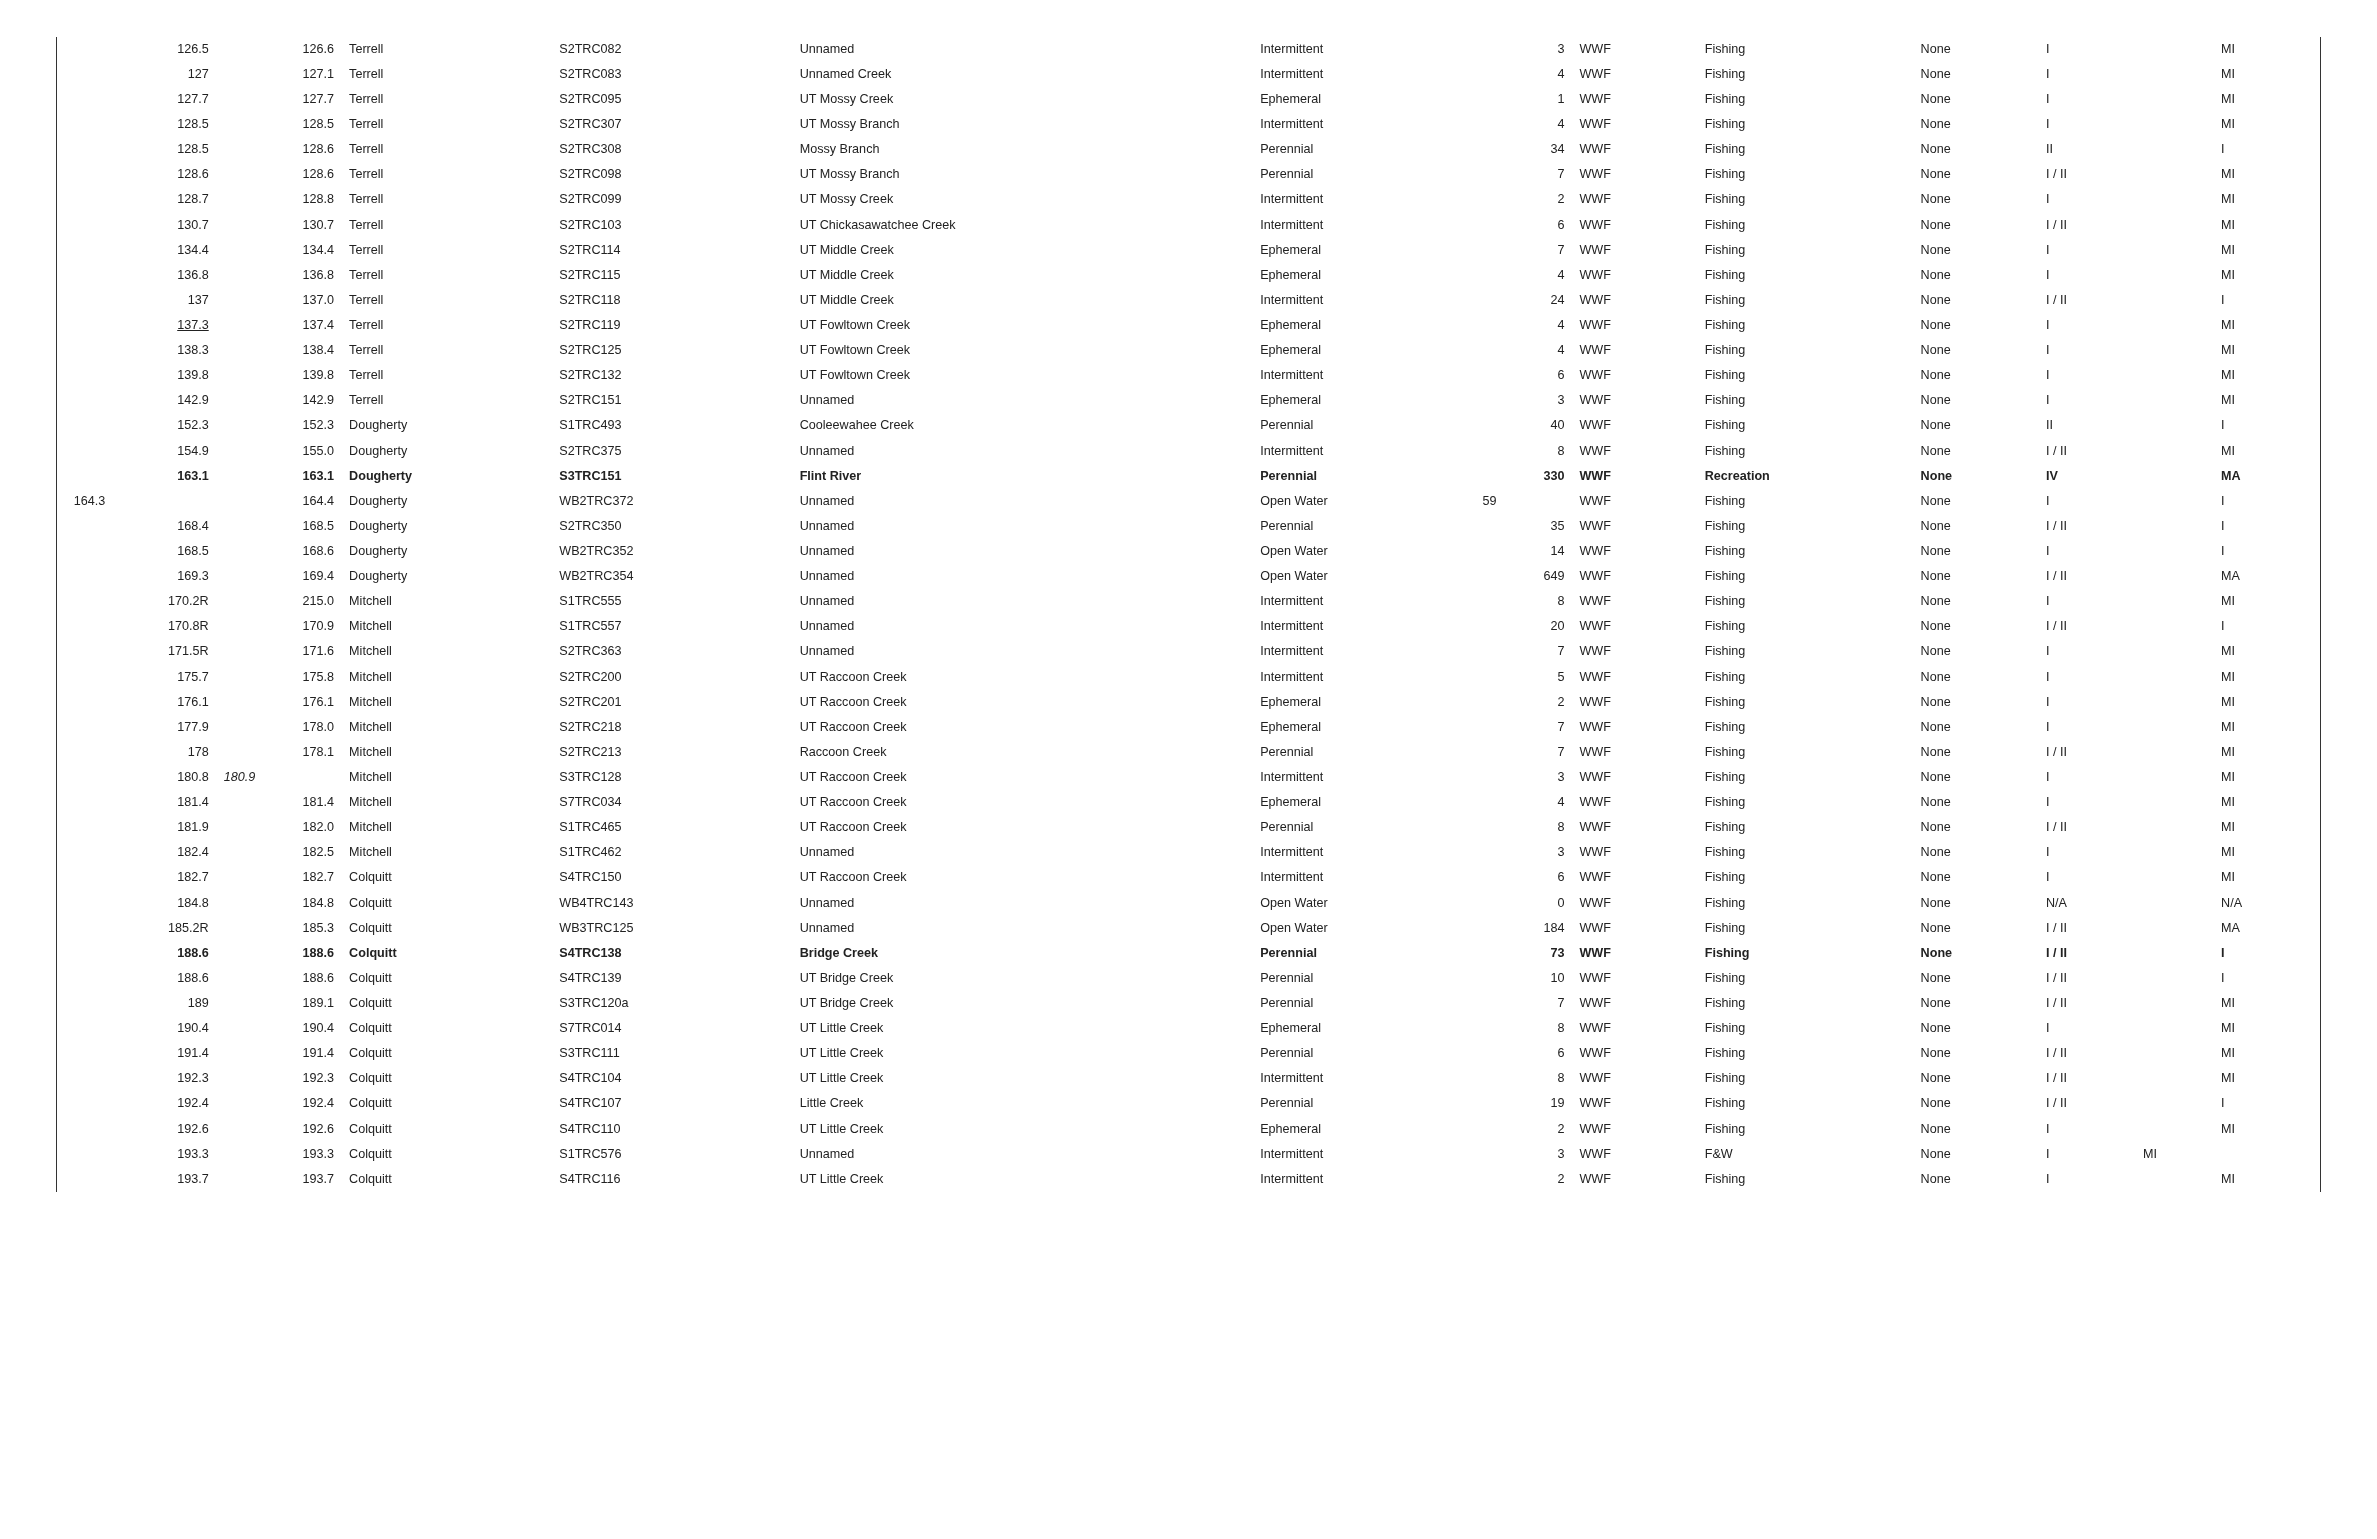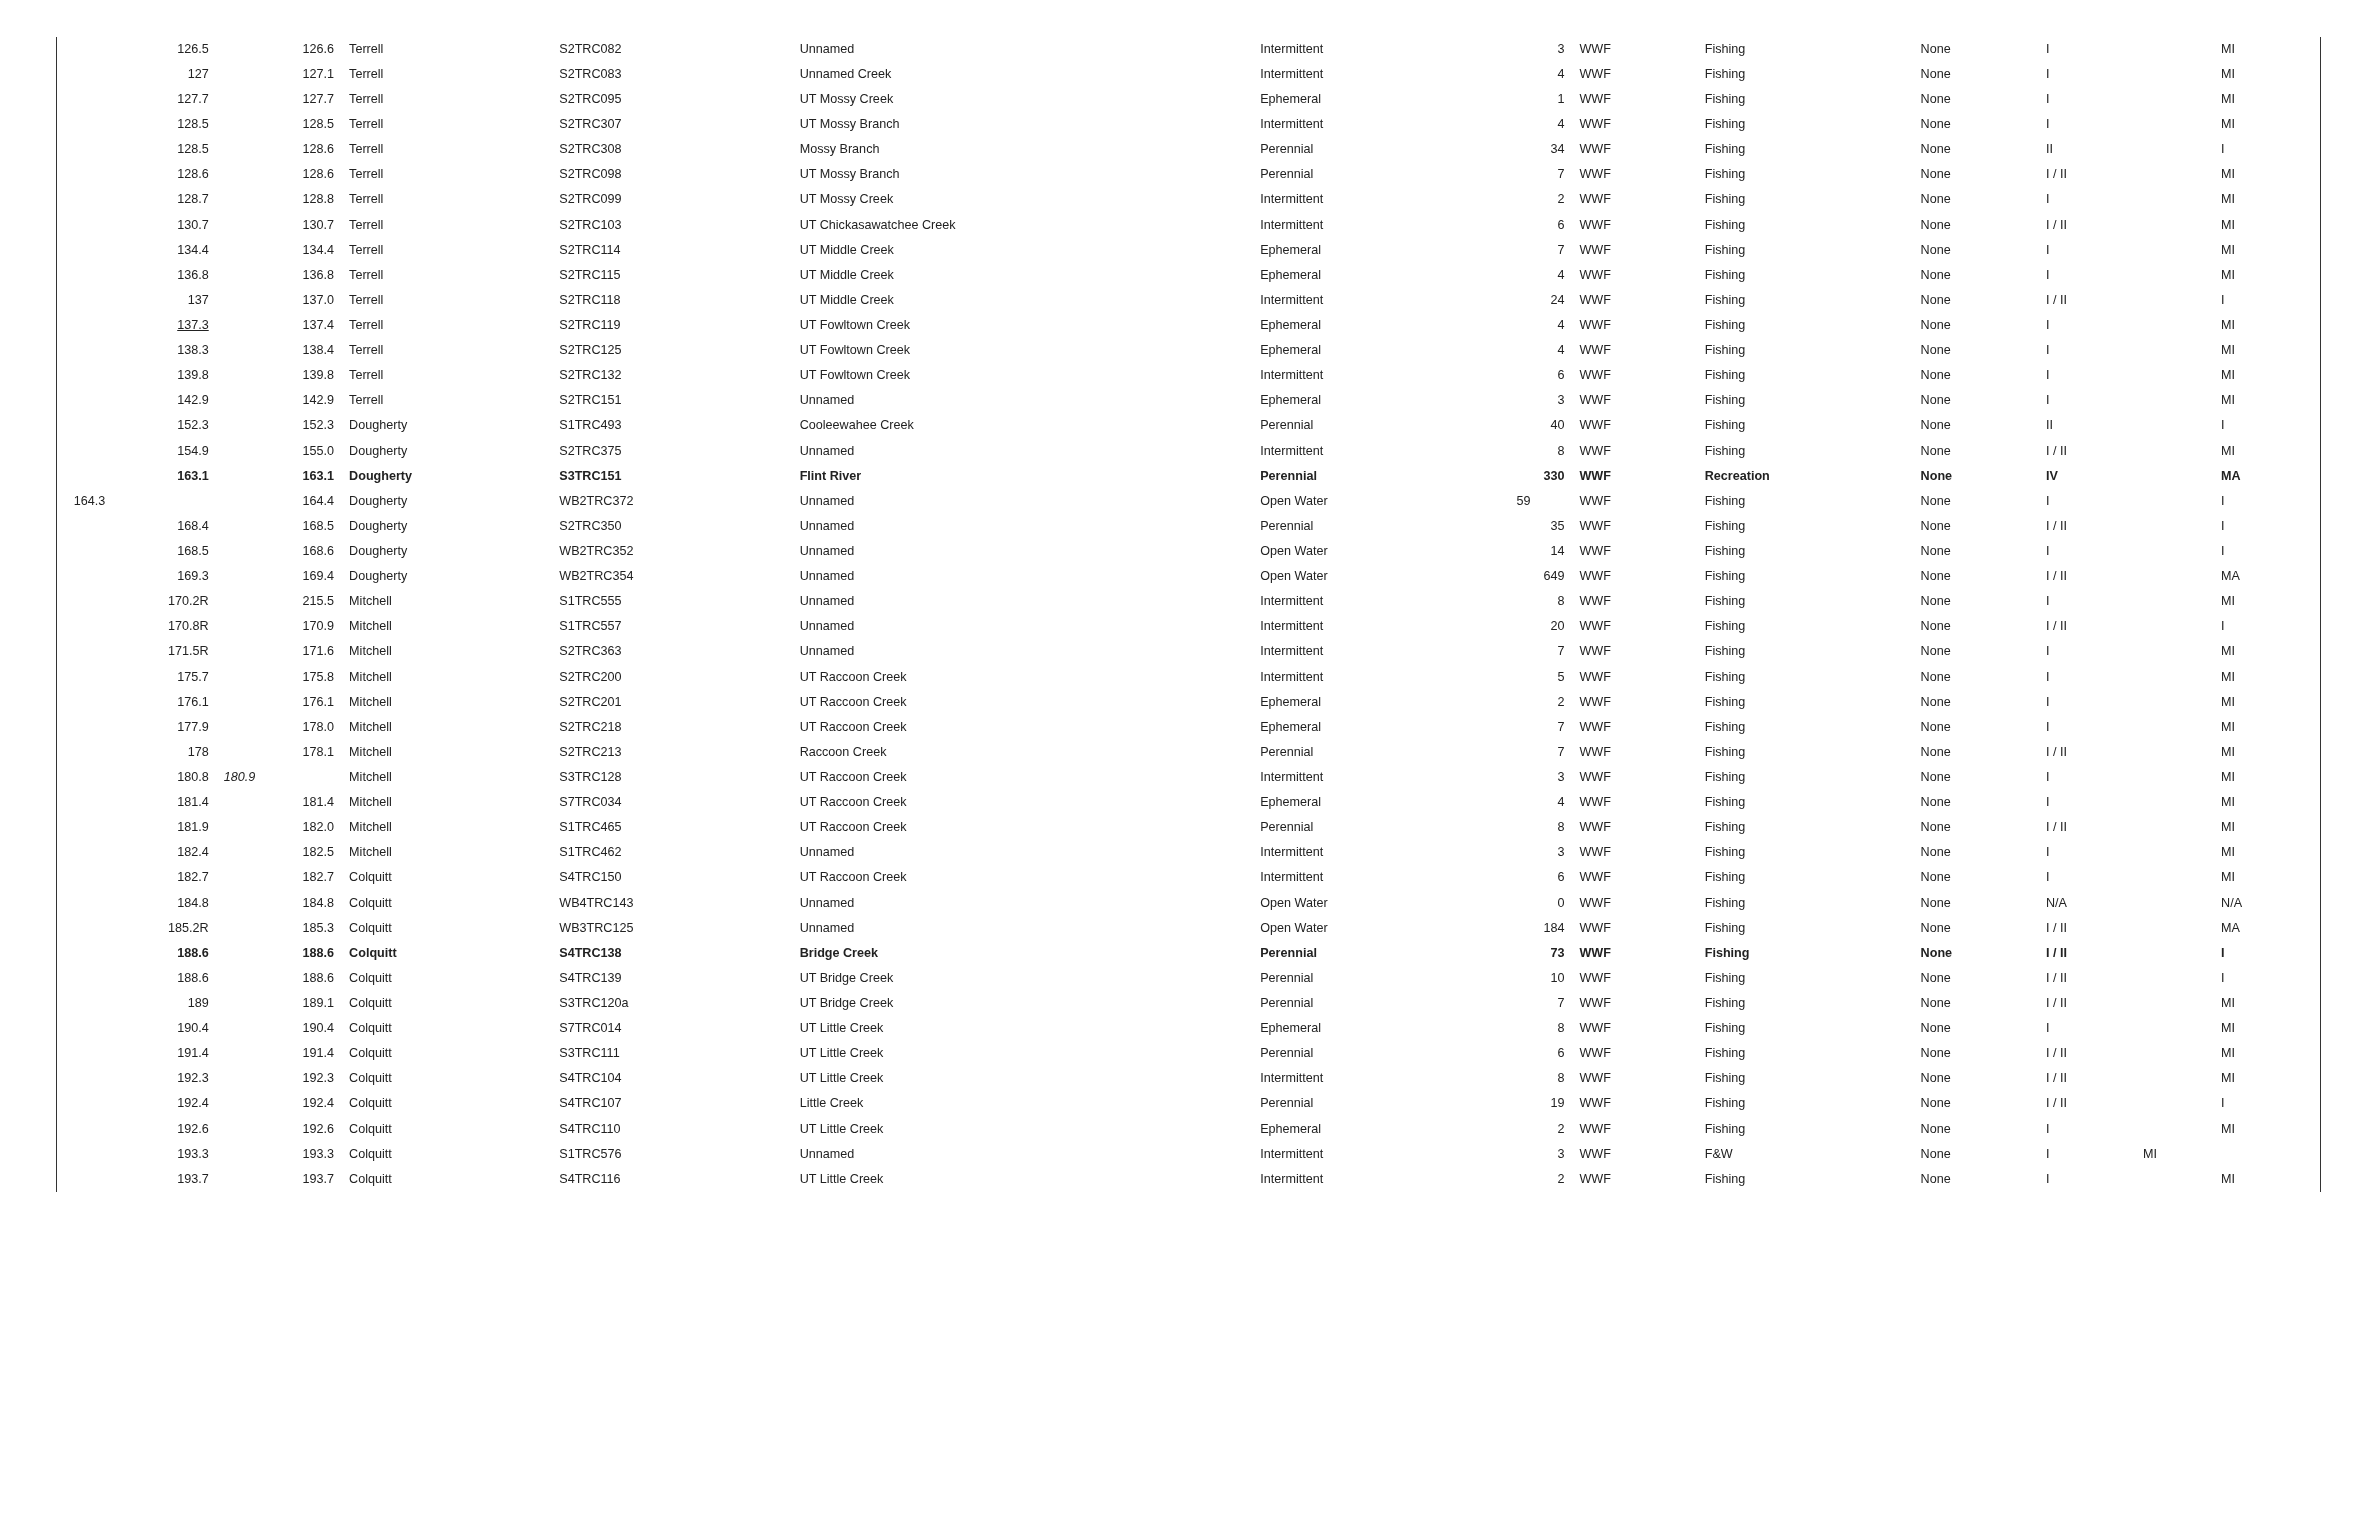--- a/index.html
+++ b/index.html
@@ -311,21 +311,21 @@
             <td style="text-align: left;"></td>
             <td style="text-align: left;">MA</td>
           </tr>
           <tr>
             <td style="">164.3</td>
             <td style="text-align: right;">164.4</td>
             <td style="text-align: left;">Dougherty</td>
             <td style="text-align: left;">WB2TRC372</td>
             <td style="text-align: left;">Unnamed</td>
             <td style="text-align: left;">Open Water</td>
-            <td style="text-align: center;">59</td>
+            <td style="text-align: left;">59</td>
             <td style="text-align: left;">WWF</td>
             <td style="text-align: left;">Fishing</td>
             <td style="text-align: left;">None</td>
             <td style="text-align: left;">I</td>
             <td style="text-align: left;"></td>
             <td style="text-align: left;">I</td>
           </tr>
           <tr>
             <td style="text-align: right;">168.4</td>
             <td style="text-align: right;">168.5</td>
@@ -366,21 +366,21 @@
             <td style="text-align: right;">649</td>
             <td style="text-align: left;">WWF</td>
             <td style="text-align: left;">Fishing</td>
             <td style="text-align: left;">None</td>
             <td style="text-align: left;">I / II</td>
             <td style="text-align: left;"></td>
             <td style="text-align: left;">MA</td>
           </tr>
           <tr>
             <td style="text-align: right;">170.2R</td>
-            <td style="text-align: right;">215.5</td>
+            <td style="text-align: right;">215.0</td>
             <td style="text-align: left;">Mitchell</td>
             <td style="text-align: left;">S1TRC555</td>
             <td style="text-align: left;">Unnamed</td>
             <td style="text-align: left;">Intermittent</td>
             <td style="text-align: right;">8</td>
             <td style="text-align: left;">WWF</td>
             <td style="text-align: left;">Fishing</td>
             <td style="text-align: left;">None</td>
             <td style="text-align: left;">I</td>
             <td style="text-align: left;"></td>

